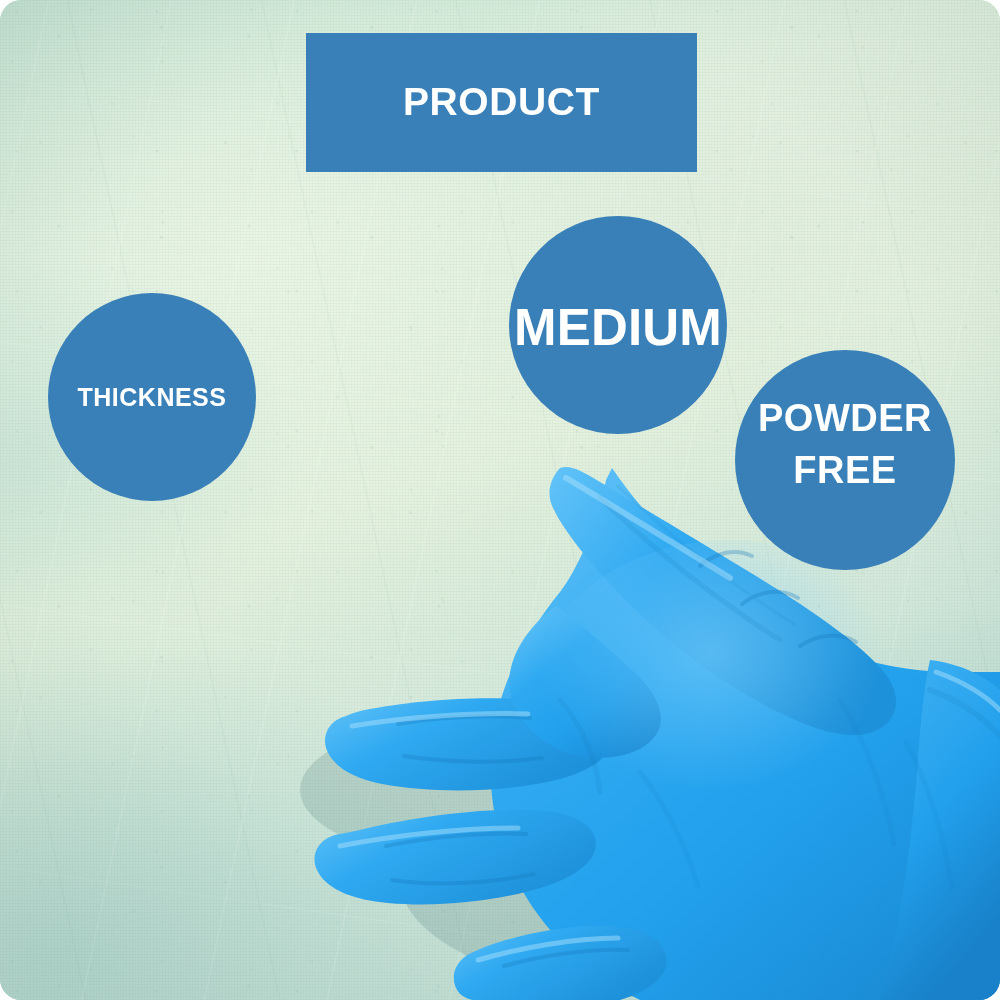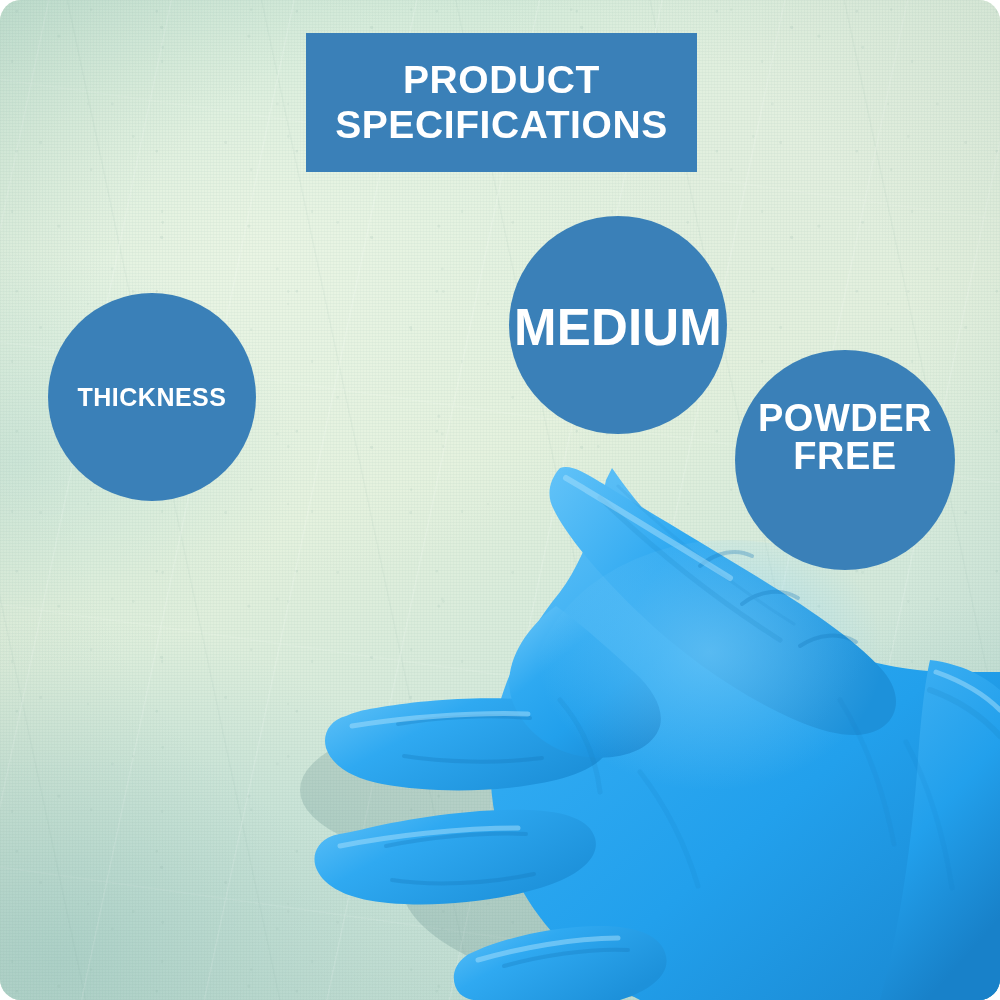--- a/index.html
+++ b/index.html
@@ -156,21 +156,21 @@
   #spec-size .main { font-size: 51px; letter-spacing: 0.2px; }
 
   
   #spec-powder {
     left: 735px; top: 350px;
     width: 220px; height: 220px;
     justify-content: flex-start;
     padding-top: 49px;
     box-sizing: border-box;
   }
-  #spec-powder .main { font-size: 38px; }
+  #spec-powder .main { font-size: 38px; margin-bottom: 14px; }
   #spec-powder .sub  { font-size: 38px; }
 </style>
 </head>
 <body>
 
 <div id="poster">
 
   <div class="bg-layer bg-base"></div>
   <div class="bg-layer bg-teal-bl"></div>
   <div class="bg-layer bg-weave"></div>
@@ -298,21 +298,20 @@
         <path d="M 340 846 C 390 836, 458 828, 518 828" stroke-width="5"></path>
         <path d="M 478 960 C 520 948, 574 938, 618 938" stroke-width="5"></path>
         <path d="M 936 672 C 964 682, 986 696, 1000 710" stroke-width="5"></path>
       </g>
     </g>
   </svg>
 
   <div class="banner" style="background-color:#3a80b8">
     <div>
       <span>PRODUCT</span><br>
-      <span>SPECIFICATIONS</span>
     </div>
   </div>
 
   <div class="spec" id="spec-thickness" style="background-color:#3a80b8">
     <div class="sub">THICKNESS</div>
   </div>
 
 
   <div class="spec" id="spec-size" style="background-color:#3a80b8">
     <div class="main">MEDIUM</div>

